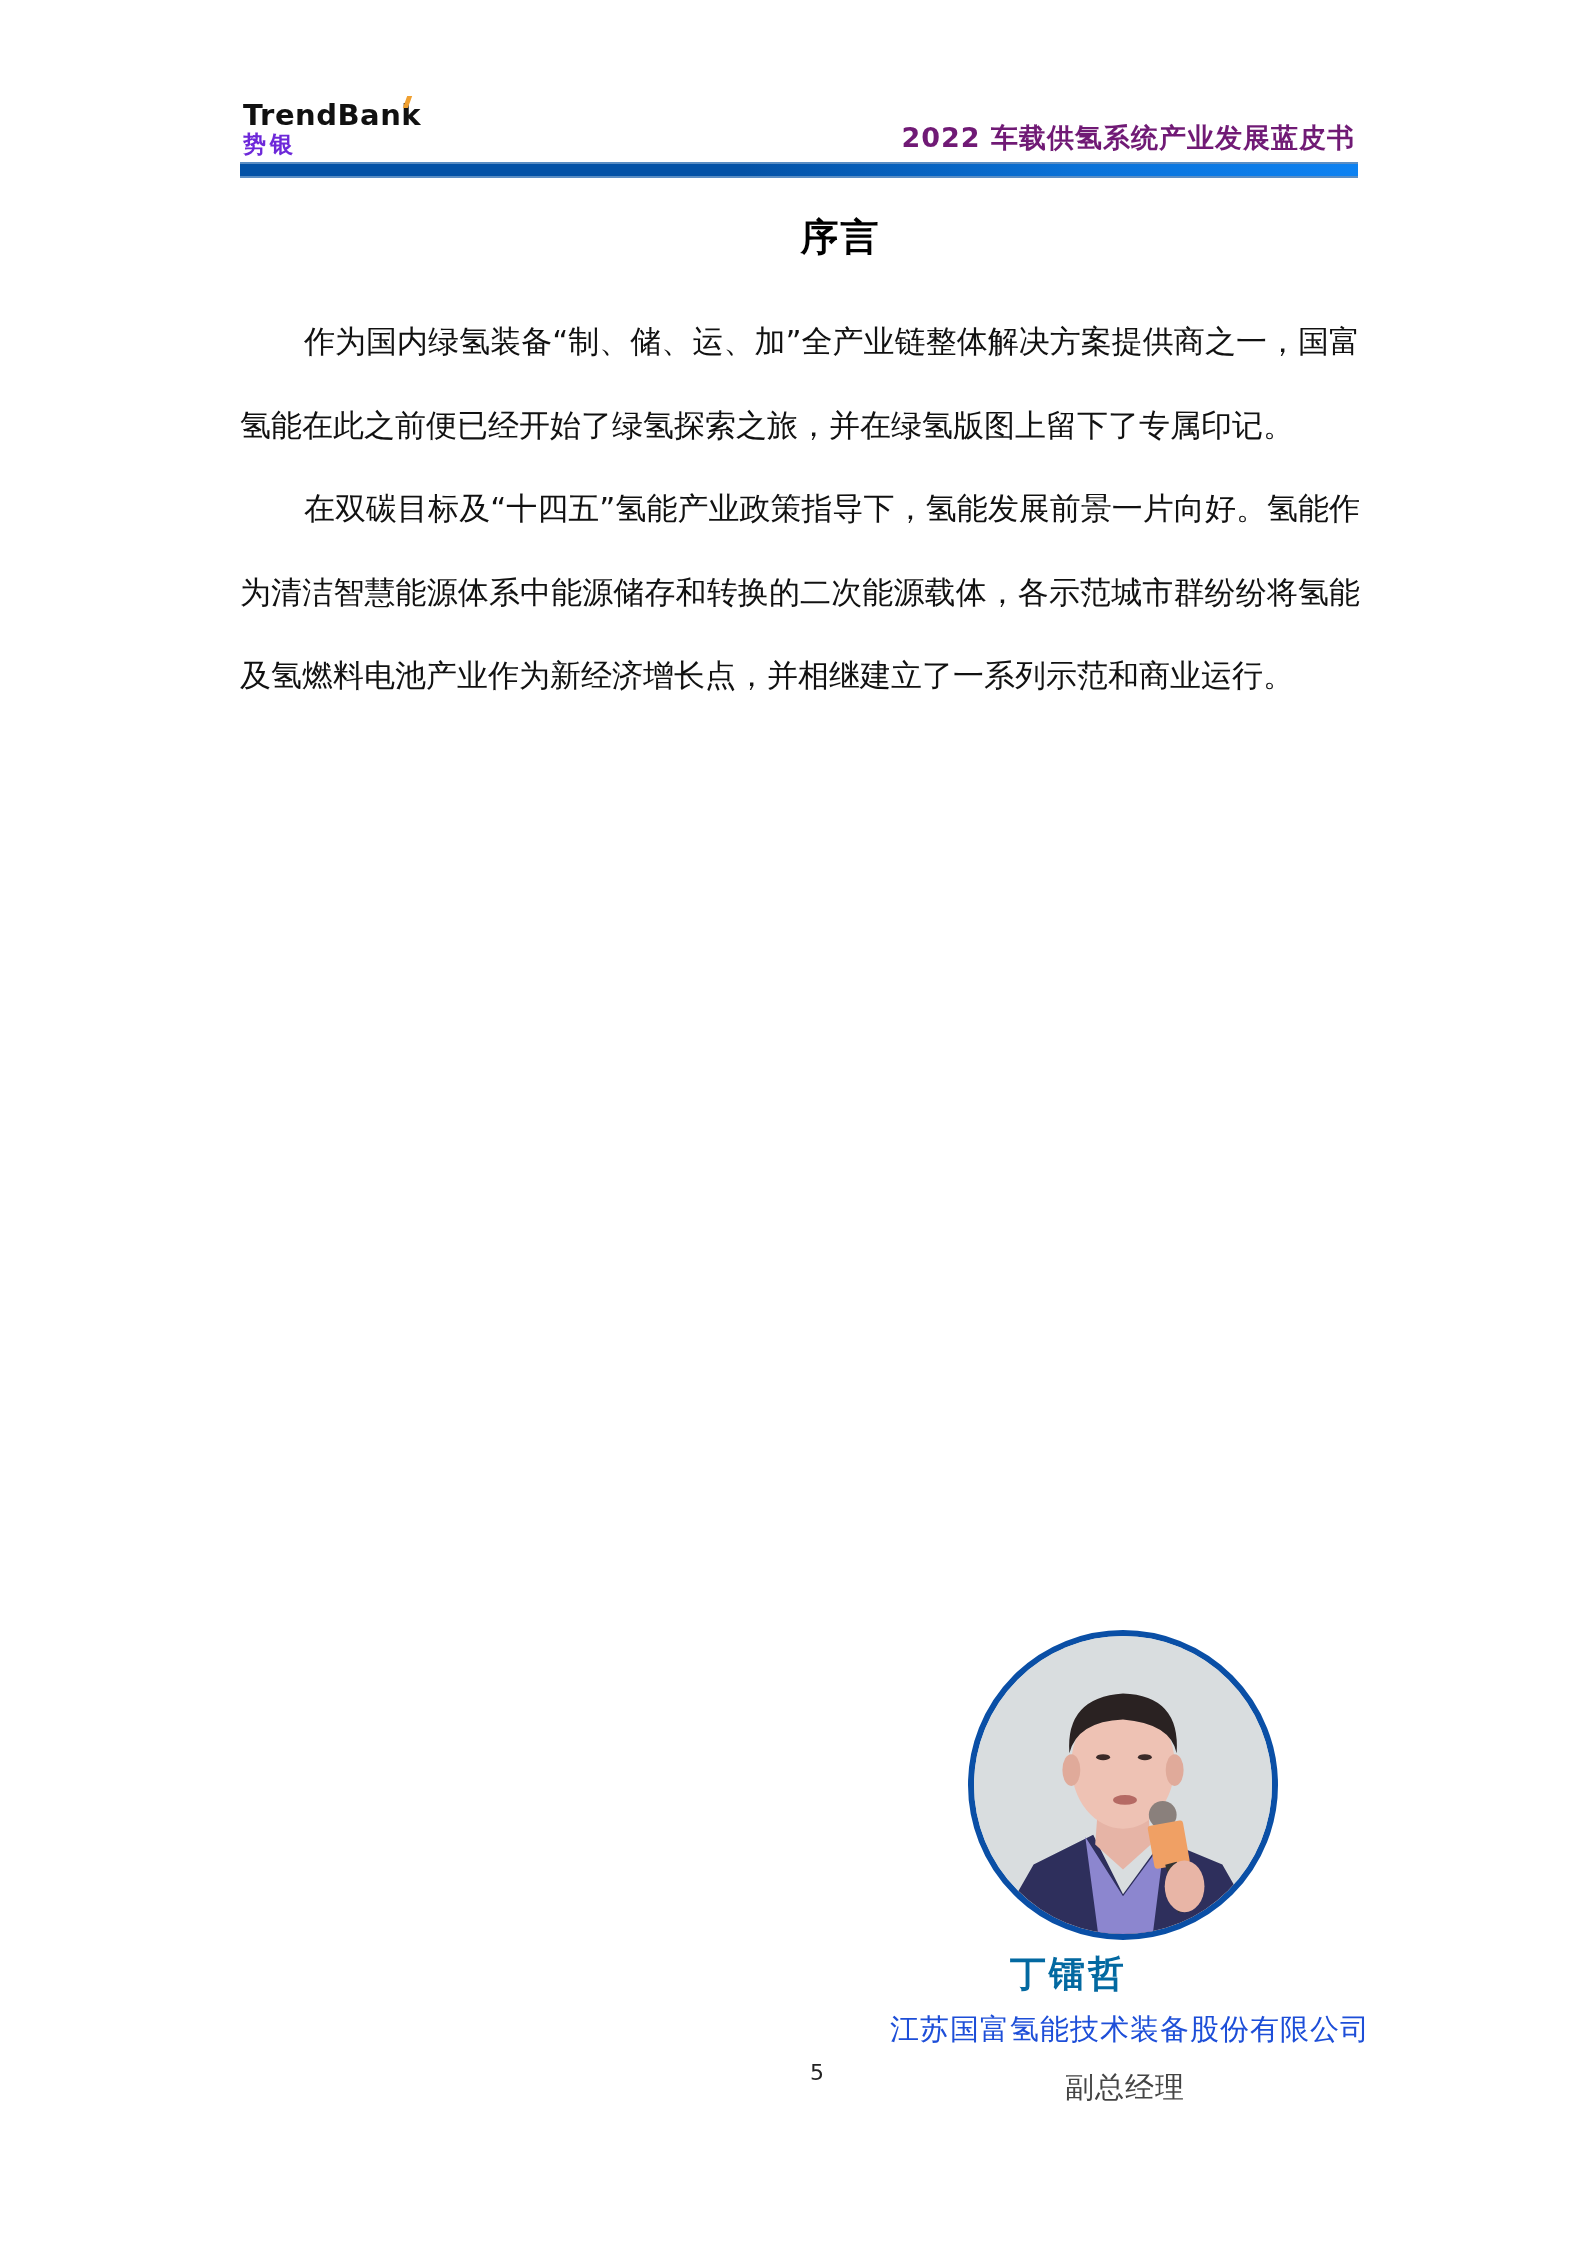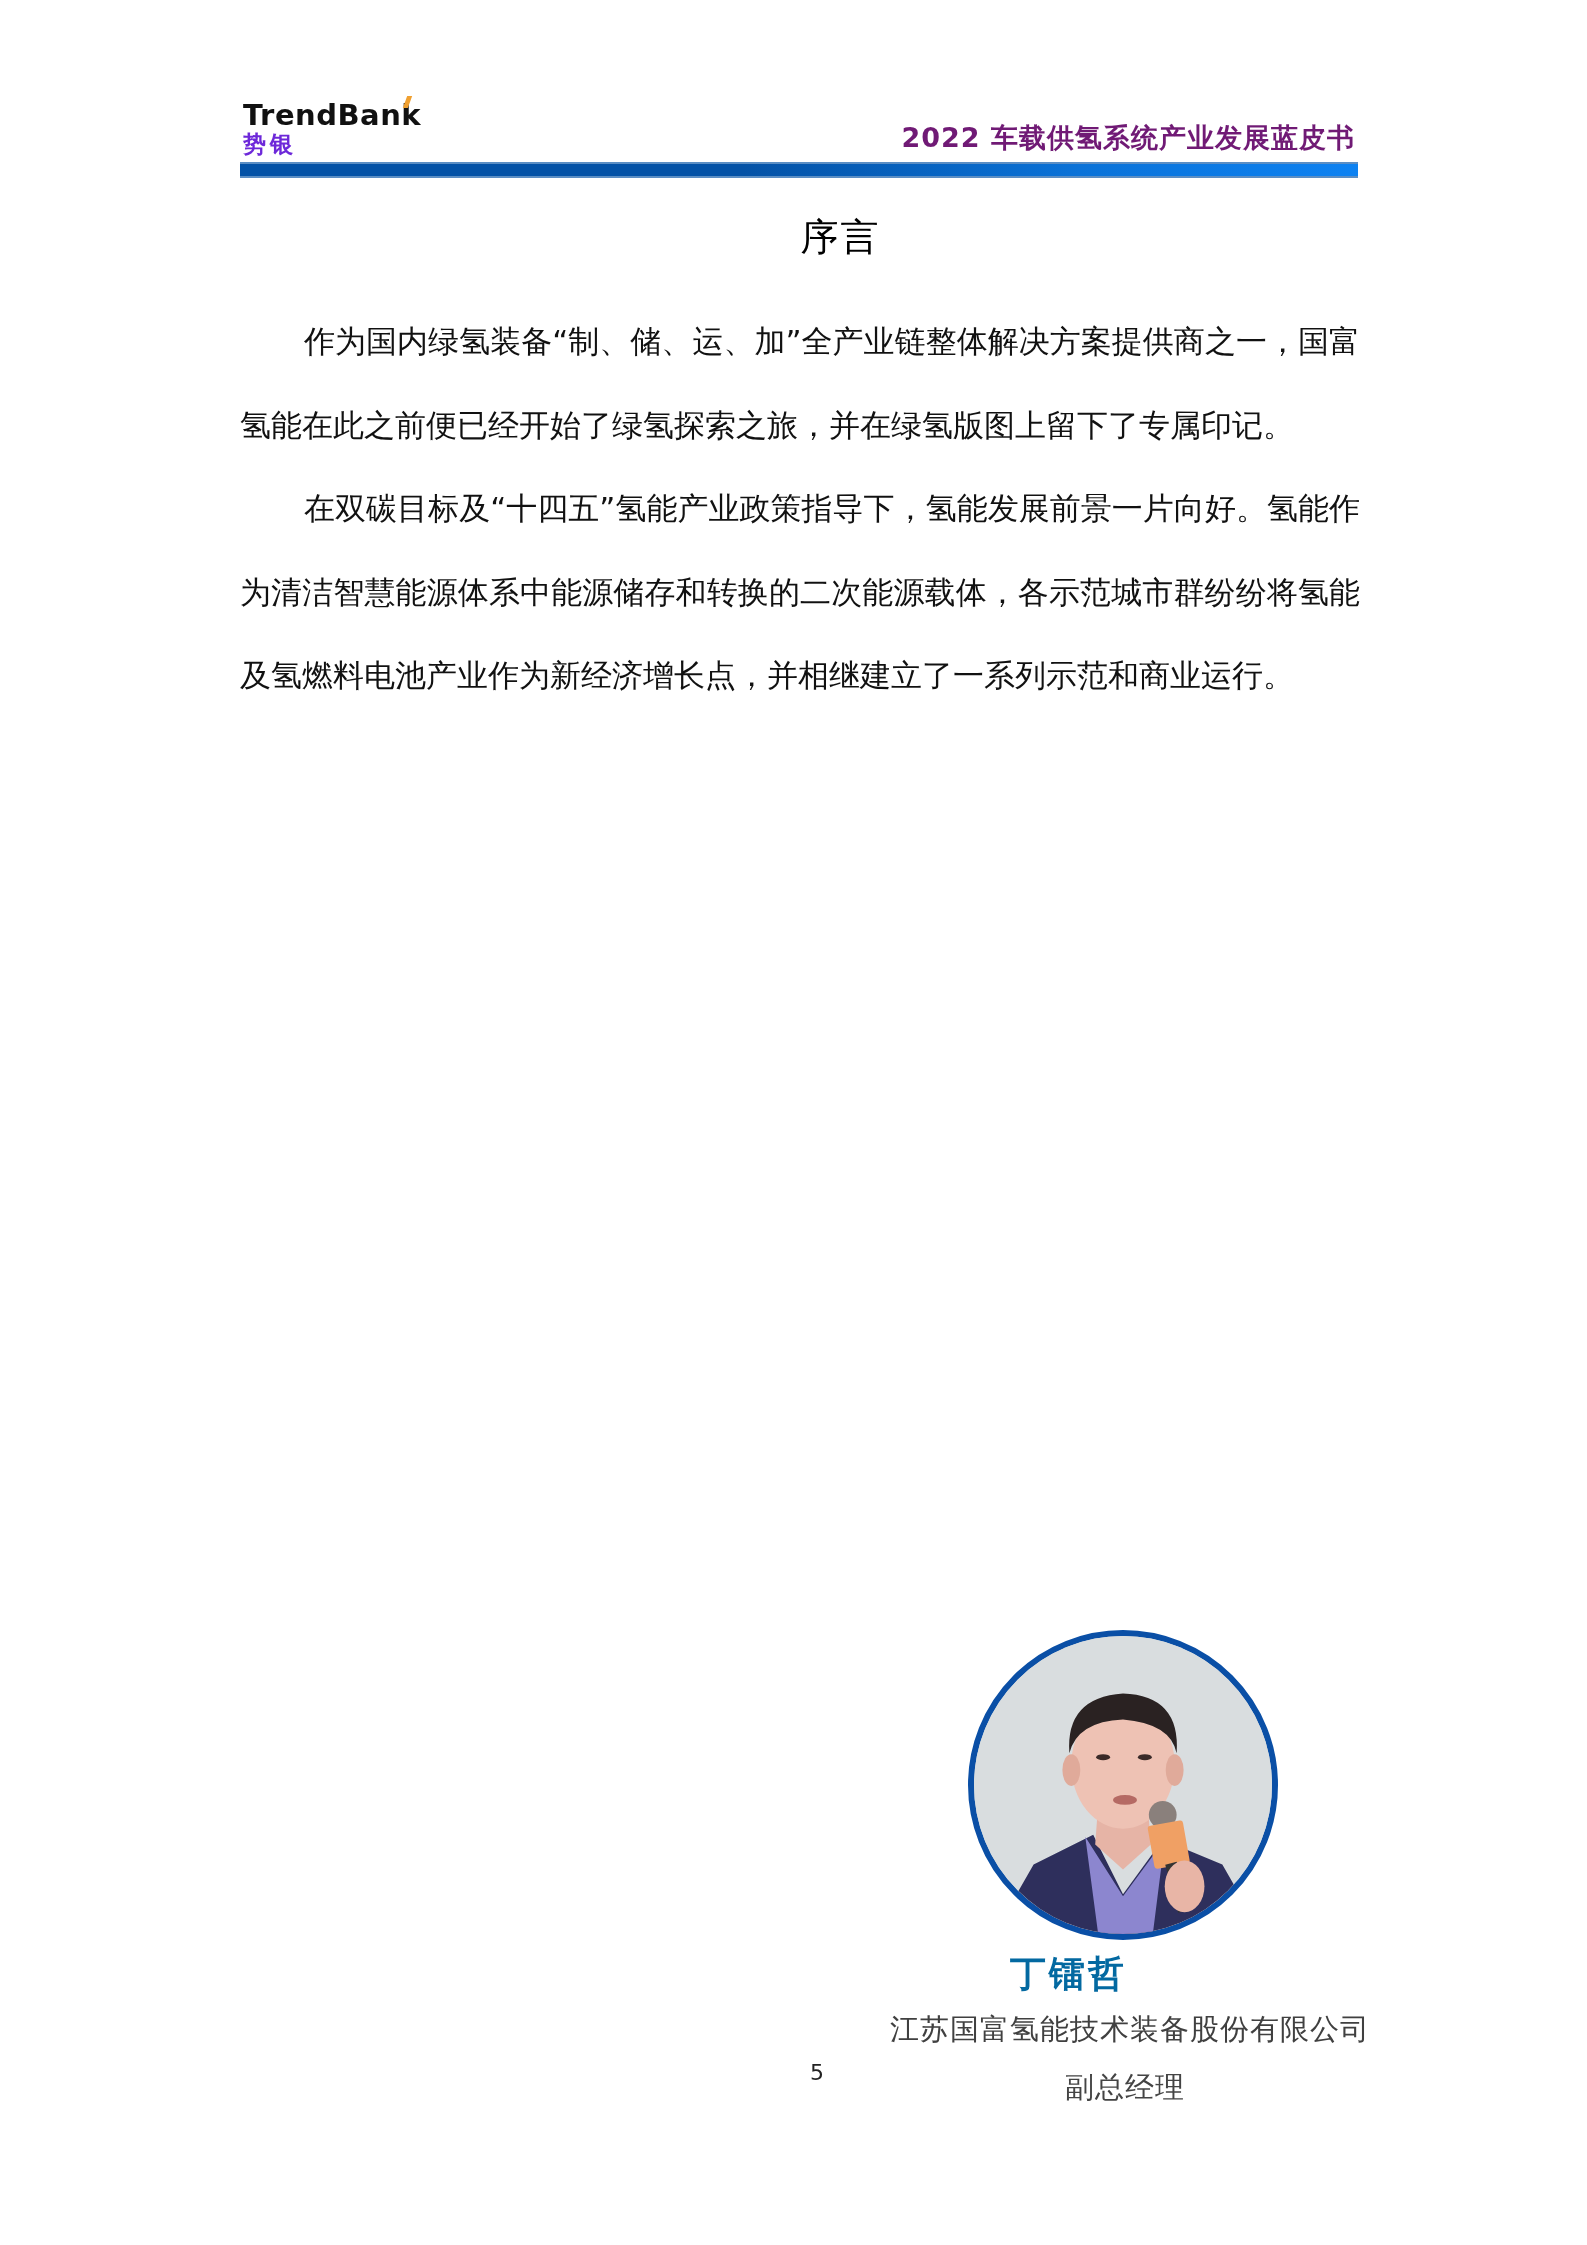--- a/index.html
+++ b/index.html
@@ -15,36 +15,36 @@
   .logo-cn { font-size:23px; font-weight:bold; color:#6d28d9; line-height:28px; letter-spacing:4px; }
 
   .header-title { position:absolute; right:232px; top:120px; font-size:27px; color:#701a75;
                   font-weight:bold; letter-spacing:1px; }
 
   .header-bar { position:absolute; left:240px; top:162px; width:1118px; height:16px;
                 background:linear-gradient(90deg,#0452a6 0%,#0452a6 45%,#0a72d8 75%,#0d82f2 100%);
                 border-top:2px solid #5b8ec4; border-bottom:2px solid #5b8ec4; box-sizing:border-box; }
 
   .page-title { position:absolute; left:0; width:1587px; top:212px; text-align:center;
-                font-size:38px; font-weight:normal; letter-spacing:2px; }
+                font-size:38px; font-weight:bold; letter-spacing:2px; }
   .page-title span { position:relative; left:47px; }
 
   .body-text { position:absolute; left:240px; top:300px; width:1120px; font-size:31px;
                line-height:83.5px; color:#111; }
   .para { margin:0; text-indent:64px; text-align:justify; }
 
   .portrait { position:absolute; left:968px; top:1630px; width:310px; height:310px;
               border-radius:50%; border:6px solid #0a4fa6; box-sizing:border-box;
               background:#d9dddf; overflow:hidden; }
   .portrait svg { width:100%; height:100%; display:block; }
 
   .sig-name { position:absolute; left:1010px; width:230px; top:1950px; 
               font-size:36px; font-weight:bold; color:#0369a1; letter-spacing:3px; }
   .sig-company { position:absolute; left:880px; width:500px; top:2010px; text-align:center;
-                 font-size:29px; color:#404040; letter-spacing:1px; }
+                 font-size:29px; color:#1d4ed8; letter-spacing:1px; }
   .sig-role { position:absolute; left:1010px; width:230px; top:2052px; text-align:center;
               font-size:29px; color:#444; letter-spacing:1px;margin-top:16px; }
 
   .page-num { position:absolute; left:810px; top:2060px; font-size:22px; color:#222; }
 </style>
 </head>
 <body>
 
 <div class="header-logo">
   <div class="logo-en"><span>TrendBan</span><span class="k"><span>k</span><span class="accent"></span></span></div>

